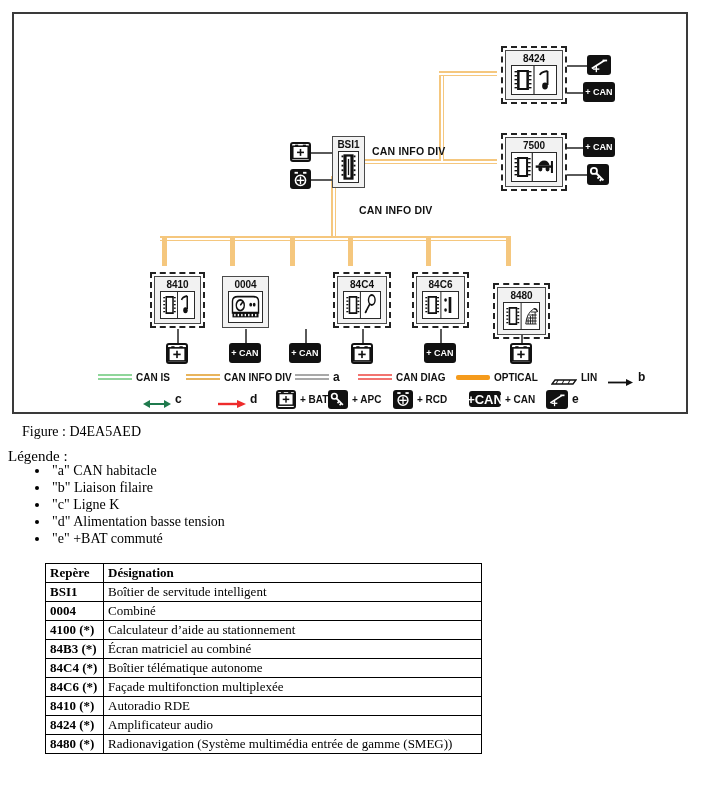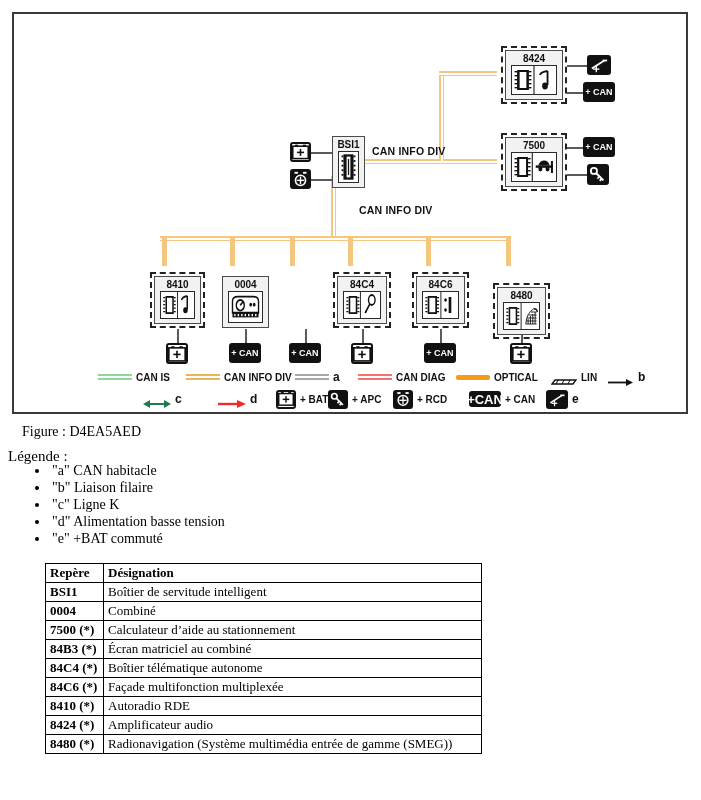--- a/index.html
+++ b/index.html
@@ -620,21 +620,21 @@
   <tbody>
     <tr>
       <td class="rep">BSI1</td>
       <td>Boîtier de servitude intelligent</td>
     </tr>
     <tr>
       <td class="rep">0004</td>
       <td>Combiné</td>
     </tr>
     <tr>
-      <td class="rep">7500 (*)</td>
+      <td class="rep">4100 (*)</td>
       <td>Calculateur d’aide au stationnement</td>
     </tr>
     <tr>
       <td class="rep">84B3 (*)</td>
       <td>Écran matriciel au combiné</td>
     </tr>
     <tr>
       <td class="rep">84C4 (*)</td>
       <td>Boîtier télématique autonome</td>
     </tr>

